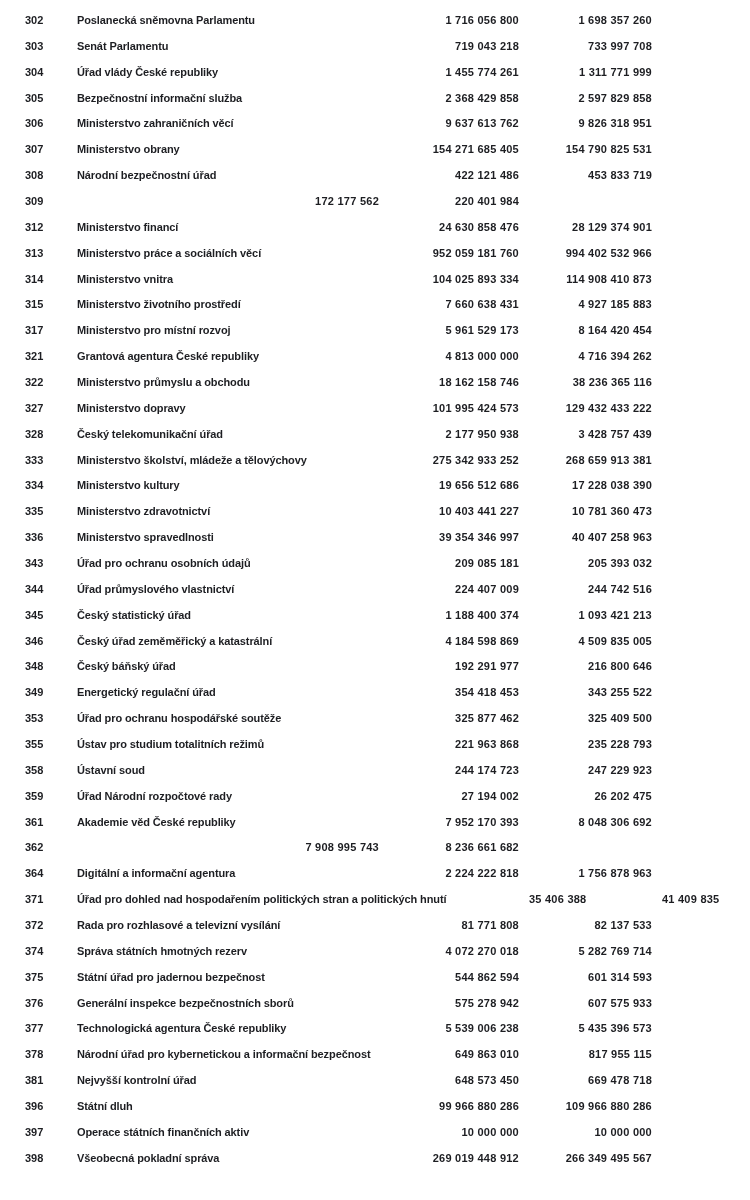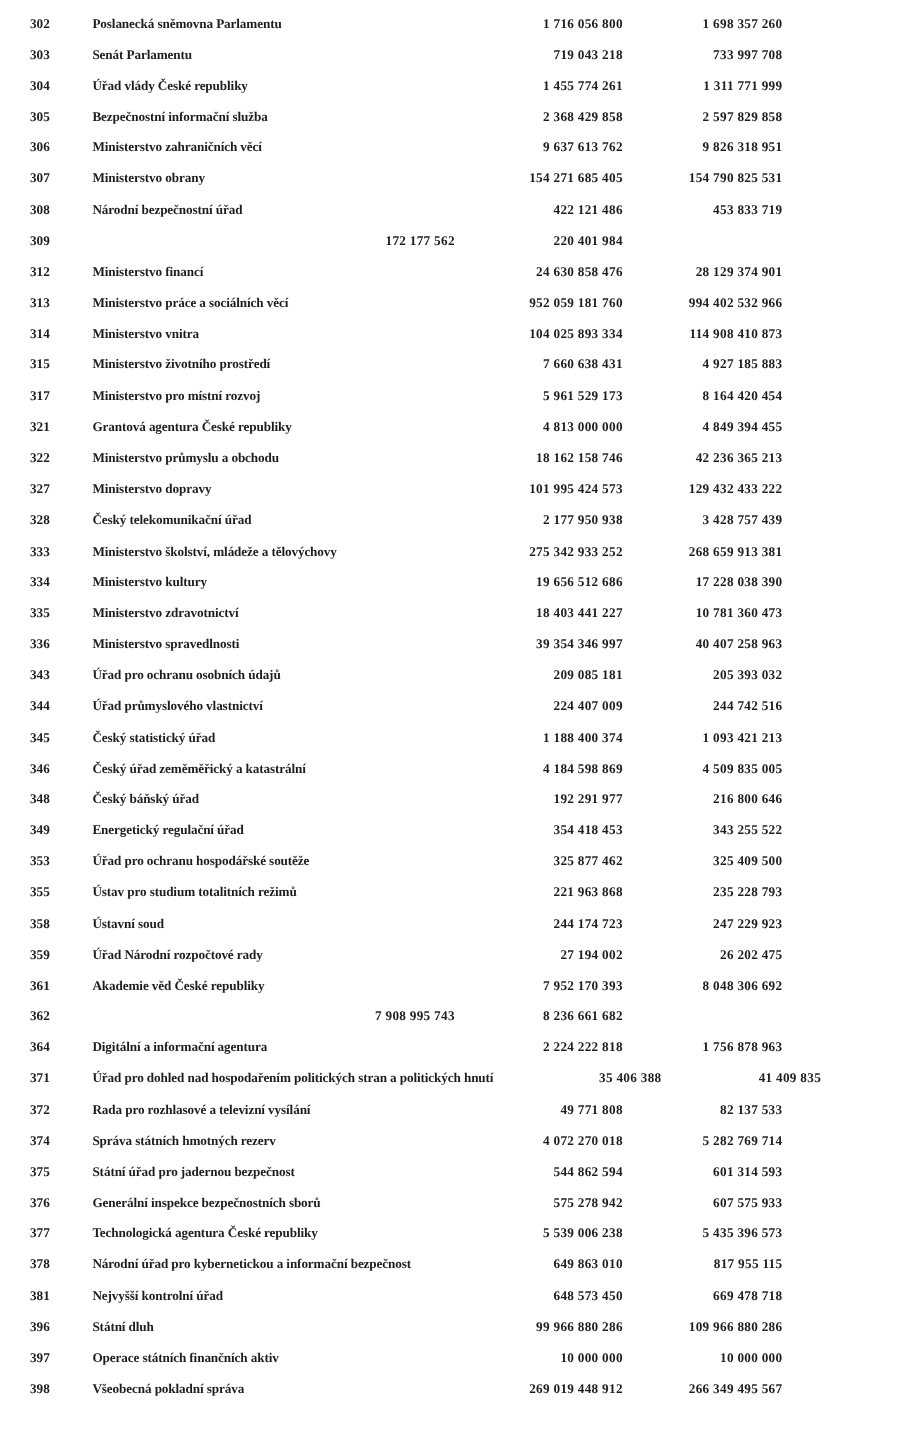--- a/index.html
+++ b/index.html
@@ -4,21 +4,20 @@
 <style>
   html,body{margin:0;padding:0;}
   body{
     width:750px;height:1200px;
     background:#ffffff;
     overflow:hidden;
     font-family:"Liberation Sans",sans-serif;
   }
   .table{
     width:656px;
-    font-family:Liberation Serif, serif;
   }
   .row{
     display:grid;
     grid-template-columns:52px 1fr 140px 133px;
     height:25.87px;
     align-items:center;
     padding:0 4px 0 25px;
     box-sizing:border-box;
     font-size:11px;
     font-weight:700;
@@ -150,28 +149,28 @@
     <span class="code">317</span>
     <span class="name">Ministerstvo pro místní rozvoj</span>
     <span class="num">5 961 529 173</span>
     <span class="num">8 164 420 454</span>
   </div>
 
   <div class="row">
     <span class="code">321</span>
     <span class="name">Grantová agentura České republiky</span>
     <span class="num">4 813 000 000</span>
-    <span class="num">4 849 394 455</span>
+    <span class="num">4 716 394 262</span>
   </div>
 
   <div class="row">
     <span class="code">322</span>
     <span class="name">Ministerstvo průmyslu a obchodu</span>
     <span class="num">18 162 158 746</span>
-    <span class="num">42 236 365 213</span>
+    <span class="num">38 236 365 116</span>
   </div>
 
   <div class="row">
     <span class="code">327</span>
     <span class="name">Ministerstvo dopravy</span>
     <span class="num">101 995 424 573</span>
     <span class="num">129 432 433 222</span>
   </div>
 
   <div class="row">
@@ -192,21 +191,21 @@
   <div class="row">
     <span class="code">334</span>
     <span class="name">Ministerstvo kultury</span>
     <span class="num">19 656 512 686</span>
     <span class="num">17 228 038 390</span>
   </div>
 
   <div class="row">
     <span class="code">335</span>
     <span class="name">Ministerstvo zdravotnictví</span>
-    <span class="num">18 403 441 227</span>
+    <span class="num">10 403 441 227</span>
     <span class="num">10 781 360 473</span>
   </div>
 
   <div class="row">
     <span class="code">336</span>
     <span class="name">Ministerstvo spravedlnosti</span>
     <span class="num">39 354 346 997</span>
     <span class="num">40 407 258 963</span>
   </div>
 
@@ -303,21 +302,21 @@
   <div class="row">
     <span class="code">371</span>
     <span class="name">Úřad pro dohled nad hospodařením politických stran a politických hnutí</span>
     <span class="num">35 406 388</span>
     <span class="num">41 409 835</span>
   </div>
 
   <div class="row">
     <span class="code">372</span>
     <span class="name">Rada pro rozhlasové a televizní vysílání</span>
-    <span class="num">49 771 808</span>
+    <span class="num">81 771 808</span>
     <span class="num">82 137 533</span>
   </div>
 
   <div class="row">
     <span class="code">374</span>
     <span class="name">Správa státních hmotných rezerv</span>
     <span class="num">4 072 270 018</span>
     <span class="num">5 282 769 714</span>
   </div>
 

